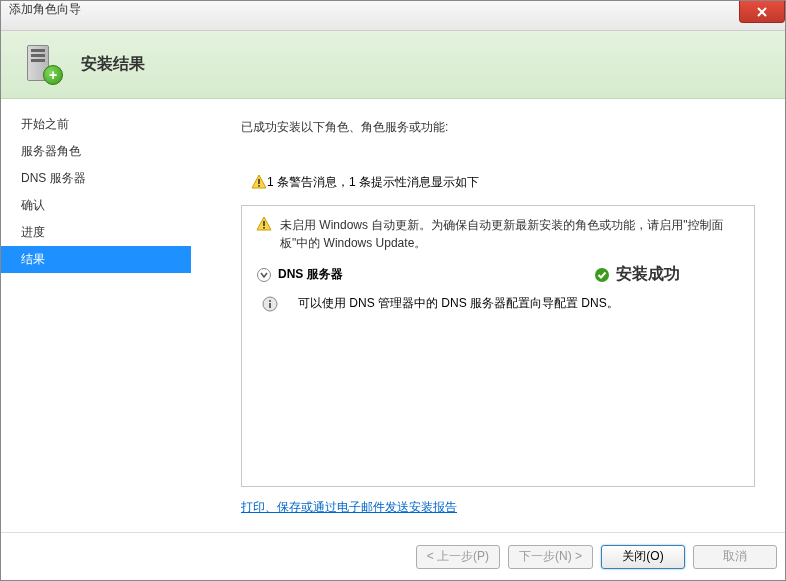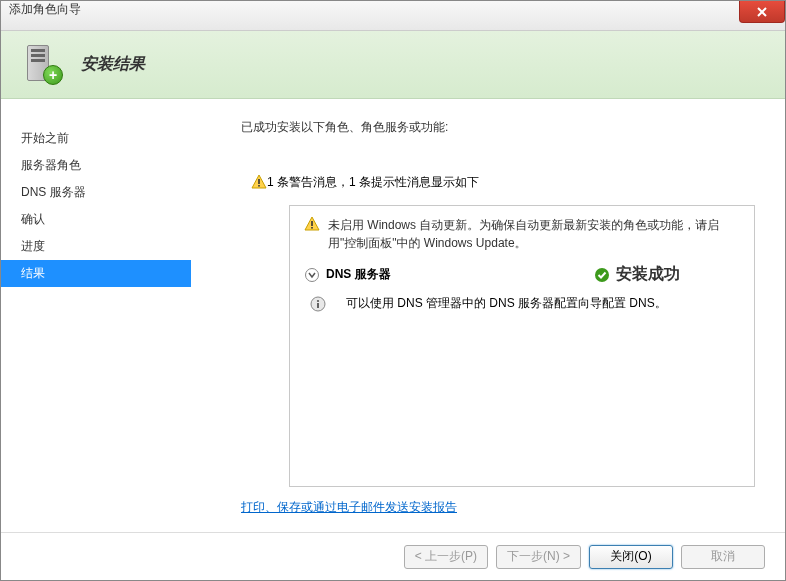--- a/index.html
+++ b/index.html
@@ -77,32 +77,32 @@
       border-radius: 50%;
       position: absolute;
       right: 2px; bottom: 2px;
       display: flex;
       align-items: center;
       justify-content: center;
       color: #fff;
       font-weight: bold;
       font-size: 14px;
     }
-    .header-title { font-size: 16px; font-weight: bold; color: #333; font-style: italic; }
+    .header-title { font-size: 16px; font-weight: bold; color: #333; }
     
     .body {
       flex: 1;
       display: flex;
       overflow: hidden;
     }
     
     .sidebar {
       width: 190px;
       background: #fff;
-      padding-top: 26px;
+      padding-top: 12px;
       display: flex;
       flex-direction: column;
     }
     .sidebar-item {
       padding: 5px 10px 5px 20px;
       font-size: 12px;
       color: #333;
       cursor: default;
     }
     .sidebar-item.selected {
@@ -129,21 +129,20 @@
       flex-shrink: 0;
     }
     .icon-warning svg, .icon-info svg, .icon-expand svg, .icon-success svg { display: block; }
     
     .result-panel {
       flex: 1;
       border: 1px solid #c8c8c8;
       padding: 10px 14px;
       overflow-y: auto;
       background: #fff;
-      margin-left: 48px;
     }
     .panel-warning {
       display: flex;
       align-items: flex-start;
       gap: 8px;
       margin-bottom: 12px;
     }
     .panel-warning .text { font-size: 12px; color: #333; line-height: 1.5; }
     
     .role-row {
@@ -182,21 +181,21 @@
       font-size: 12px;
       cursor: pointer;
     }
     
     .footer {
       height: 48px;
       border-top: 1px solid #ddd;
       display: flex;
       align-items: center;
       justify-content: flex-end;
-      padding-right: 20px;
+      padding-right: 8px;
       gap: 8px;
       background: #fff;
     }
     .btn {
       min-width: 84px;
       height: 24px;
       border: 1px solid #adadad;
       background: linear-gradient(to bottom, #fefefe, #e8e8e8);
       border-radius: 3px;
       font-size: 12px;

